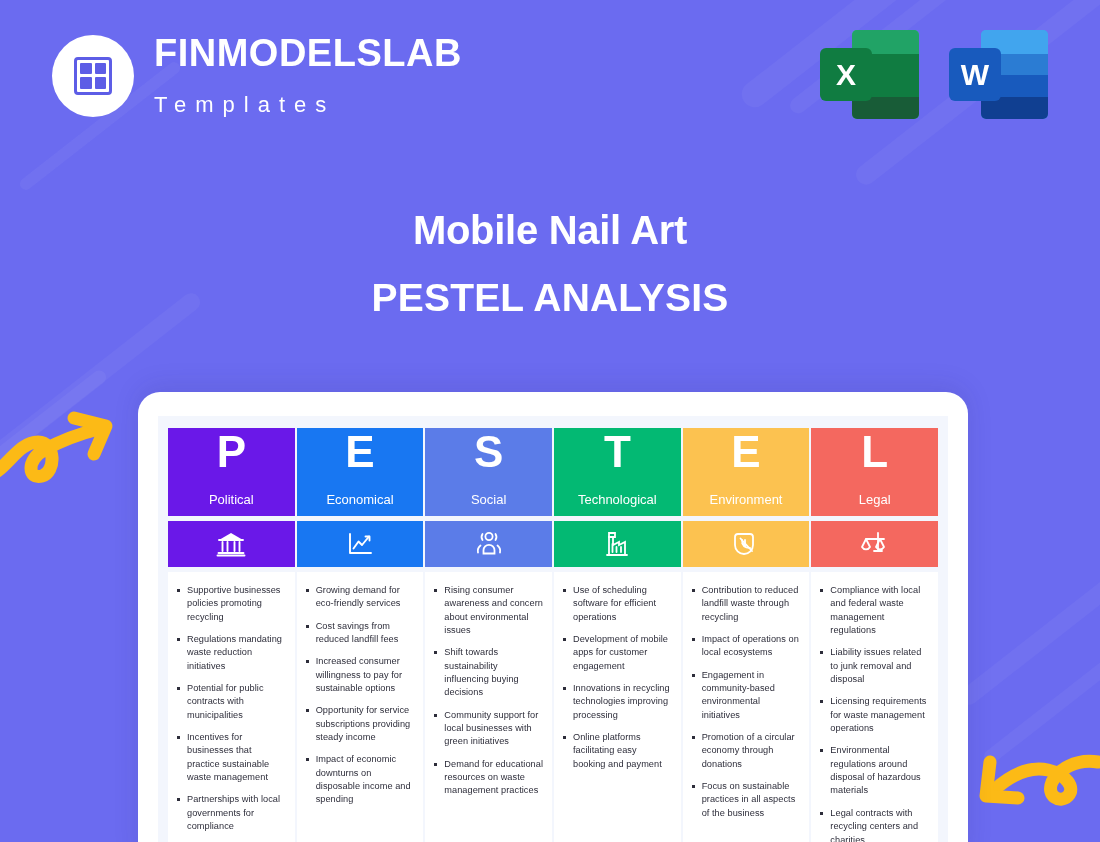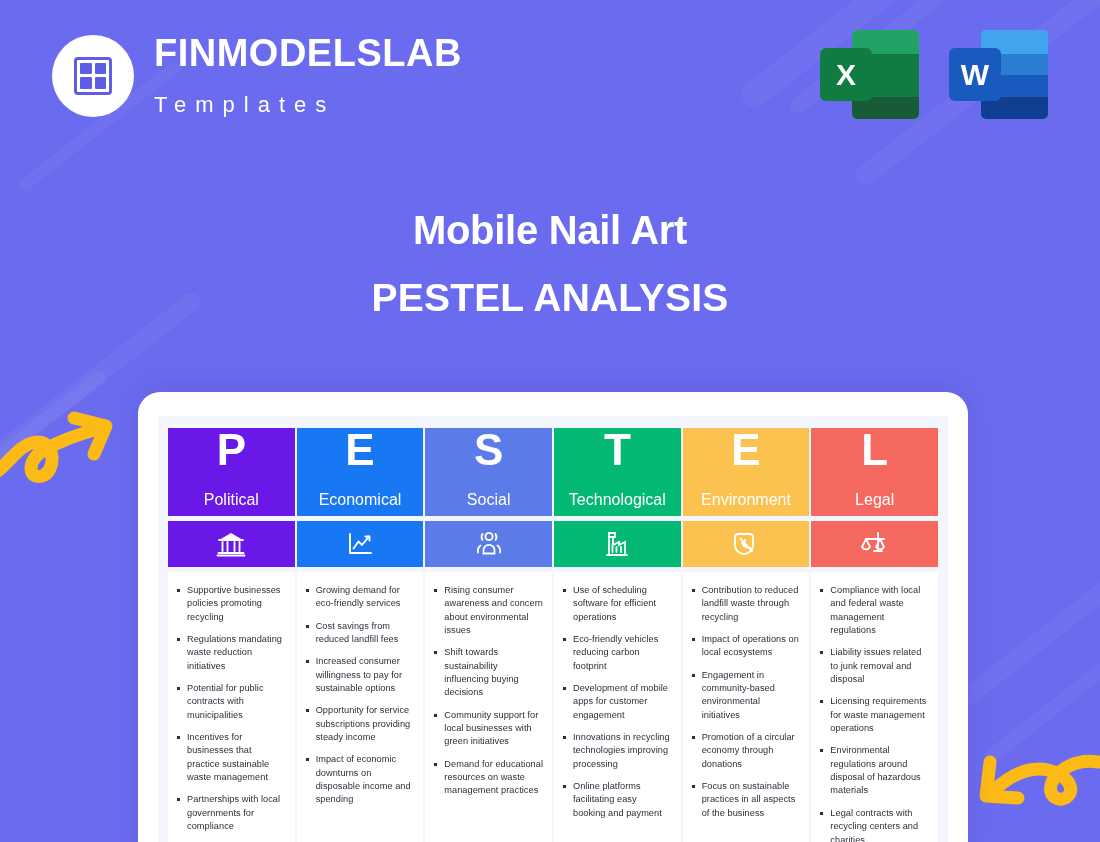--- a/index.html
+++ b/index.html
@@ -154,21 +154,21 @@
     display: flex; flex-direction: column;
     align-items: center; justify-content: center;
     color: #ffffff;
     padding-bottom: 6px;
   }
   .col-letter {
     font-size: 44px; font-weight: 700; line-height: 0.95;
     letter-spacing: 0px;
   }
   .col-name {
-    font-size: 16px; font-weight: 400; margin-top: 20px;
+    font-size: 13px; font-weight: 400; margin-top: 20px;
   }
   .col-icon {
     height: 46px; margin-top: 5px;
     display: flex; align-items: center; justify-content: center;
   }
   .col-icon svg { display: block; }
   .col-body {
     background: #ffffff;
     flex: 1;
     margin-top: 5px;
@@ -354,21 +354,20 @@
             <svg width="26" height="28" viewBox="0 0 26 28" fill="none" stroke="#fff" stroke-width="1.8" stroke-linecap="round">
               <path d="M5 3 h6 v4 h-6 z"></path>
               <path d="M5 7 v18 h16 v-13 l-6 3 v-3 l-6 3 v-8 z"></path>
               <path d="M3 25 h20"></path>
               <path d="M8.5 14 v8 M12.5 17 v5 M17 17 v5"></path>
             </svg>
           </div>
           <div class="col-body">
             <ul class="bullets bl-t">
               <li>Use of scheduling software for efficient operations</li>
-              <li>Eco-friendly vehicles reducing carbon footprint</li>
               <li>Development of mobile apps for customer engagement</li>
               <li>Innovations in recycling technologies improving processing</li>
               <li>Online platforms facilitating easy booking and payment</li>
             </ul>
           </div>
         </div>
 
         <div class="col">
           <div class="col-head" style="background:#fcc250">
             <div class="col-letter">E</div>

